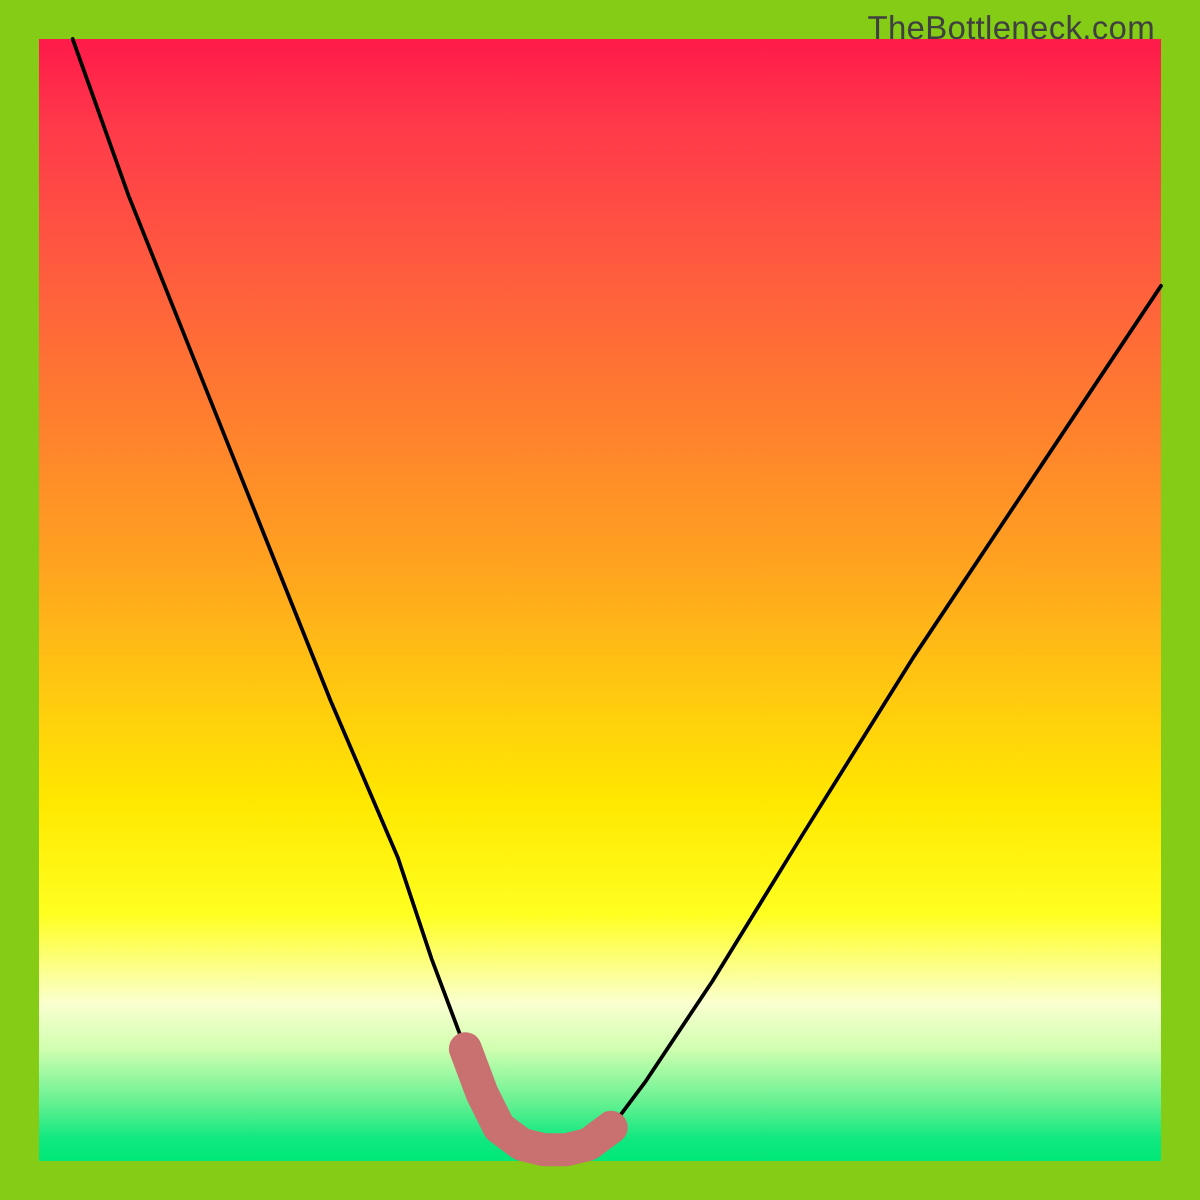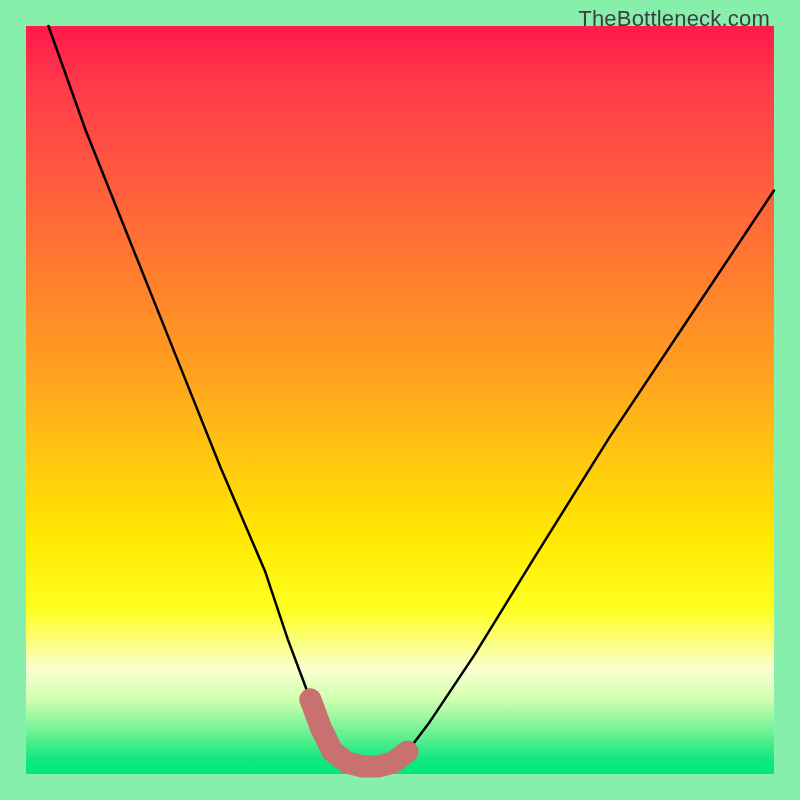--- a/index.html
+++ b/index.html
@@ -1,20 +1,20 @@
 <!DOCTYPE html>
 <html><head>
 <meta charset="utf-8">
 <style>
   * { margin: 0; padding: 0; box-sizing: border-box; }
   html, body { width: 800px; height: 800px; overflow: hidden; background: #000; }
   .frame {
     width: 800px;
     height: 800px;
-    background: #86efac;
+    background: #84cc16;
     position: relative;
   }
   .plot-area {
     position: absolute;
     left: 26px;
     top: 26px;
     width: 748px;
     height: 748px;
     background: linear-gradient(to bottom,
       #ff1a4a 0%,

